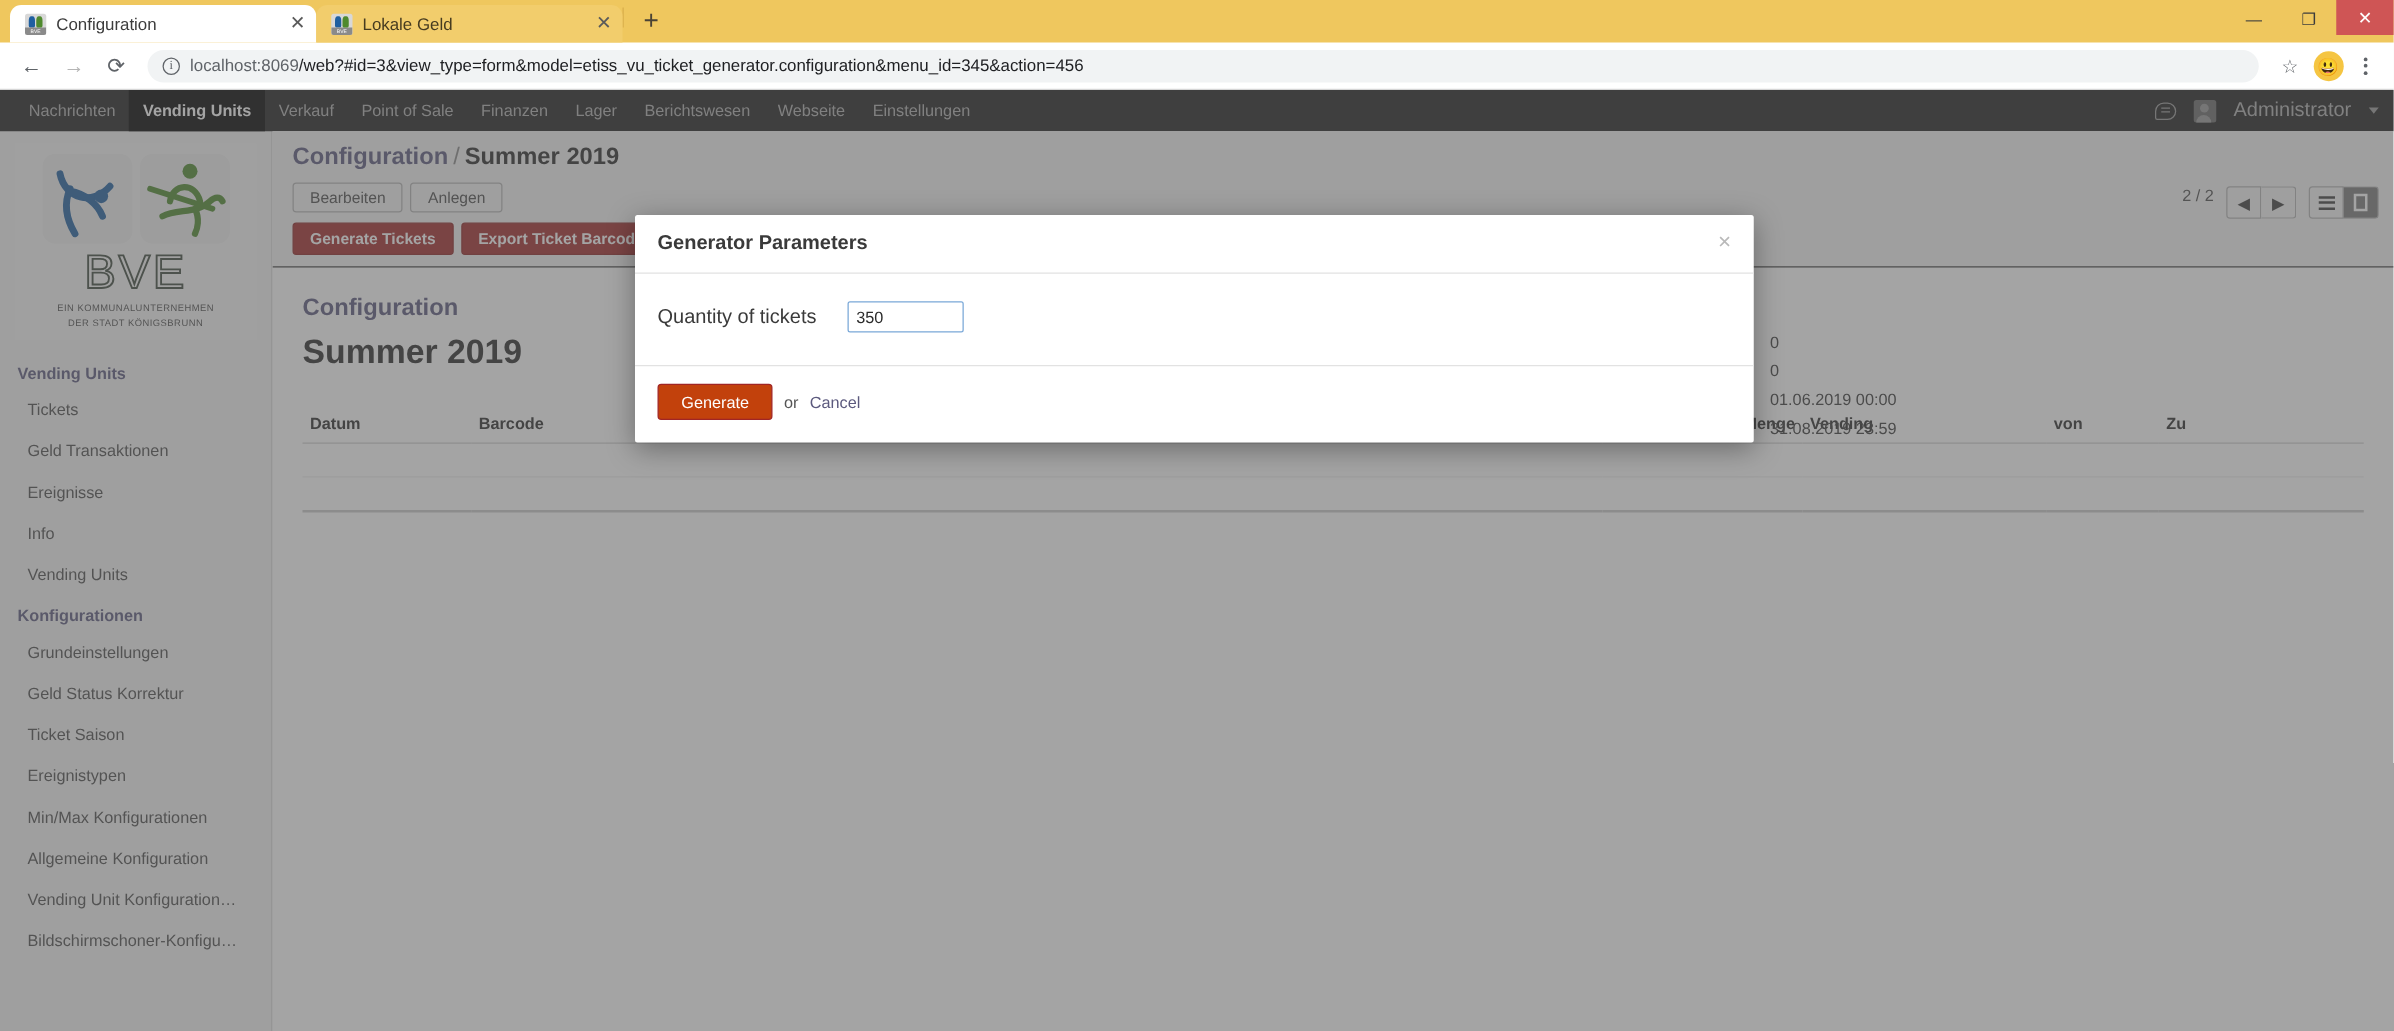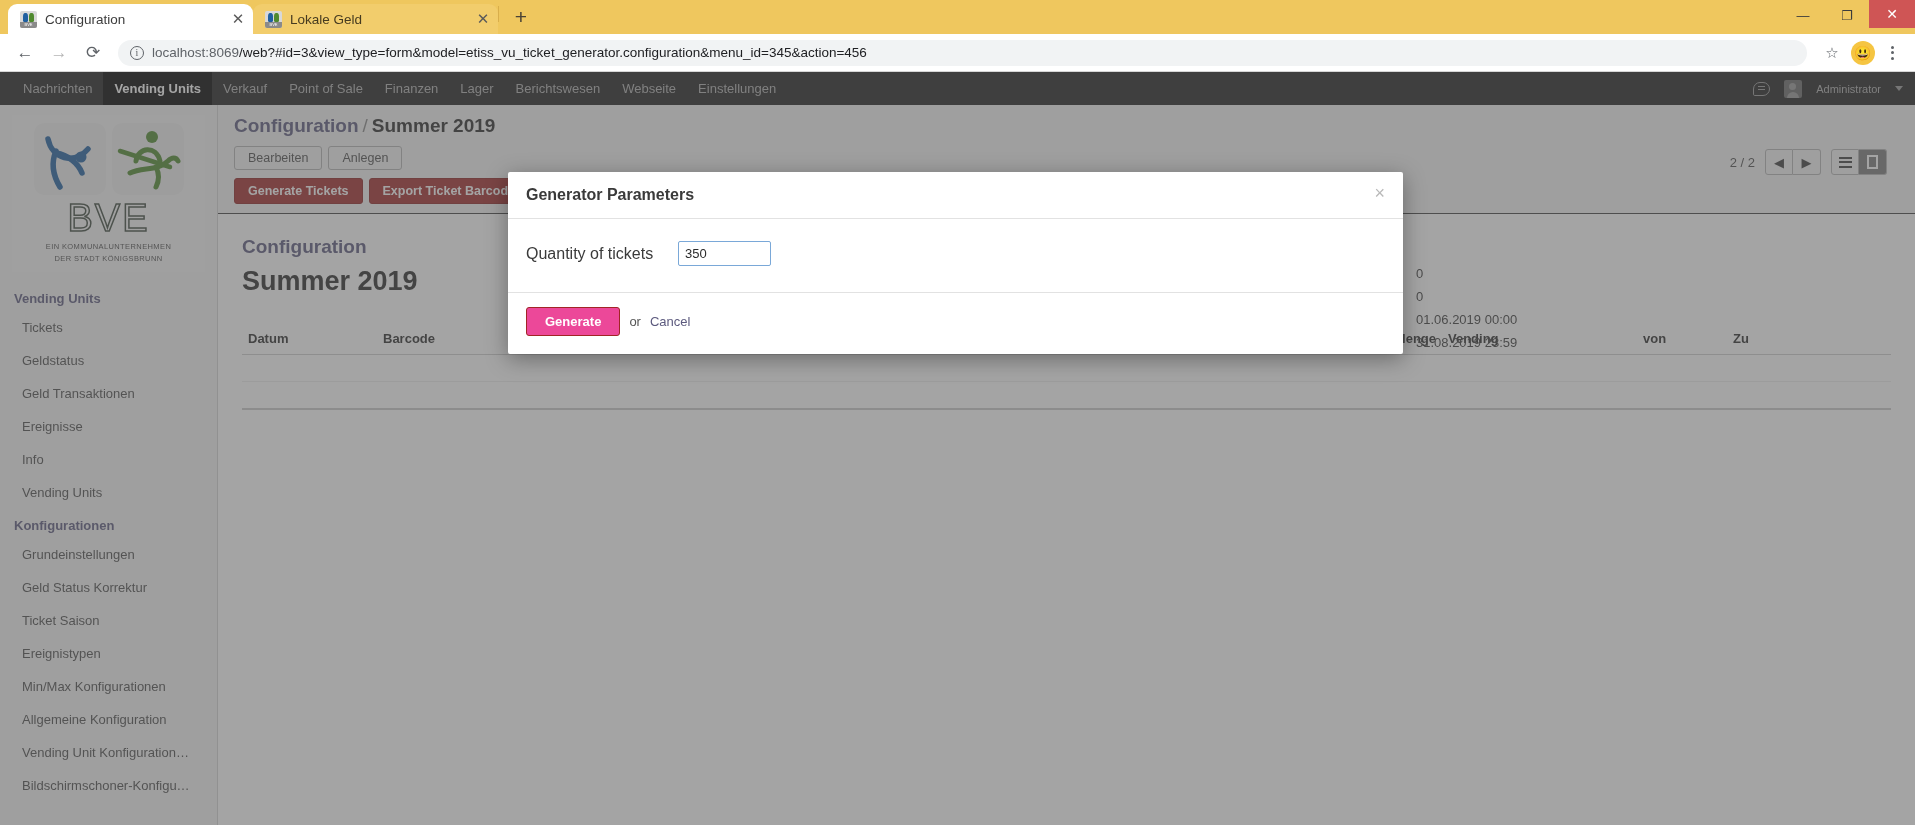--- a/index.html
+++ b/index.html
@@ -97,21 +97,21 @@
     height: 33px; background: #1f1f1f; display: flex; align-items: center;
     padding-left: 12px; font-size: 13px; position: relative;
   }
   .topmenu-item {
     padding: 0 11px; height: 33px; line-height: 33px; color: #b0b0b0; cursor: pointer;
     white-space: nowrap;
   }
   .topmenu-item.active { background: #000000; color: #ffffff; font-weight: bold; }
   .topmenu-right {
     position: absolute; right: 12px; top: 0; height: 33px; display: flex;
-    align-items: center; gap: 14px; color: #b0b0b0; font-size: 11px;
+    align-items: center; gap: 14px; color: #b0b0b0; font-size: 16px;
   }
   .chat-icon {
     width: 17px; height: 14px; border: 1.6px solid #9a9a9a; border-radius: 8px 8px 8px 2px;
     position: relative;
   }
   .chat-icon::after{
     content:""; position:absolute; left:4px; top:3px; width:7px; height:1.6px; background:#9a9a9a;
     box-shadow: 0 3px 0 #9a9a9a;
   }
   .user-avatar { width: 18px; height: 18px; background: #6a6a6a; border-radius: 2px; position: relative; }
@@ -167,21 +167,21 @@
     font-size: 12.5px; padding: 4px 13px; background: #f4f4f4; border: 1px solid #b4b4b4;
     border-radius: 3px; color: #4c4c4c; cursor: pointer;
   }
   .btn-danger {
     font-size: 12.5px; padding: 5px 13px; background: #a22b2b; border: 1px solid #8e2424;
     border-radius: 3px; color: #ffffff; cursor: pointer; font-weight: bold;
   }
   .btnrow2 { display: flex; gap: 6px; padding-bottom: 9px; }
 
   .cp-right {
-    position: absolute; right: 28px; top: 44px; display: flex; align-items: center; gap: 10px;
+    position: absolute; right: 12px; top: 44px; display: flex; align-items: flex-start; gap: 10px;
   }
   .pager-count { font-size: 13px; color: #4d4d4d; }
   .btn-group { display: flex; }
   .icon-btn {
     width: 28px; height: 26px; border: 1px solid #b4b4b4; background: #f4f4f4;
     display: flex; align-items: center; justify-content: center; cursor: pointer;
     color: #3c3c3c; font-size: 13px;
   }
   .icon-btn + .icon-btn { border-left: none; }
   .btn-group .icon-btn:first-child { border-radius: 3px 0 0 3px; }
@@ -233,22 +233,22 @@
   .modal-input {
     width: 93px; height: 25px; border: 1px solid #7aa8d8; border-radius: 2px;
     padding: 2px 6px; font-size: 13px; color: #2b2b2b; font-family: "Liberation Sans", sans-serif;
     outline: none;
   }
   .modal-foot {
     padding: 14px 18px 18px 18px; border-top: 1px solid #e2e2e2;
     display: flex; align-items: center; gap: 9px;
   }
   .btn-generate {
-    background: #ec4899; border: 1px solid #a12525; color: #fff; font-size: 13px;
-    padding: 6px 18px; border-radius: 3px; cursor: pointer; font-weight: bold;
+    background: #c2410c; border: 1px solid #a12525; color: #fff; font-size: 13px;
+    padding: 6px 18px; border-radius: 3px; cursor: pointer; font-weight: normal;
   }
   .or-text { font-size: 13px; color: #555; }
   .cancel-link { font-size: 13px; color: #5c5a7e; cursor: pointer; }
 </style>
 </head>
 <body>
 
 <div class="browser">
 
   <div class="tabstrip">
@@ -338,21 +338,20 @@
               </svg>
             </div>
           </div>
           <div class="bve-word">BVE</div>
           <div class="logo-sub">EIN KOMMUNALUNTERNEHMEN</div>
           <div class="logo-sub">DER STADT KÖNIGSBRUNN</div>
         </div>
 
         <div class="side-group">Vending Units</div>
         <div class="side-item">Tickets</div>
-        <div class="side-item">Geldstatus</div>
         <div class="side-item">Geld Transaktionen</div>
         <div class="side-item">Ereignisse</div>
         <div class="side-item">Info</div>
         <div class="side-item">Vending Units</div>
 
         <div class="side-group">Konfigurationen</div>
         <div class="side-item">Grundeinstellungen</div>
         <div class="side-item">Geld Status Korrektur</div>
         <div class="side-item">Ticket Saison</div>
         <div class="side-item">Ereignistypen</div>

